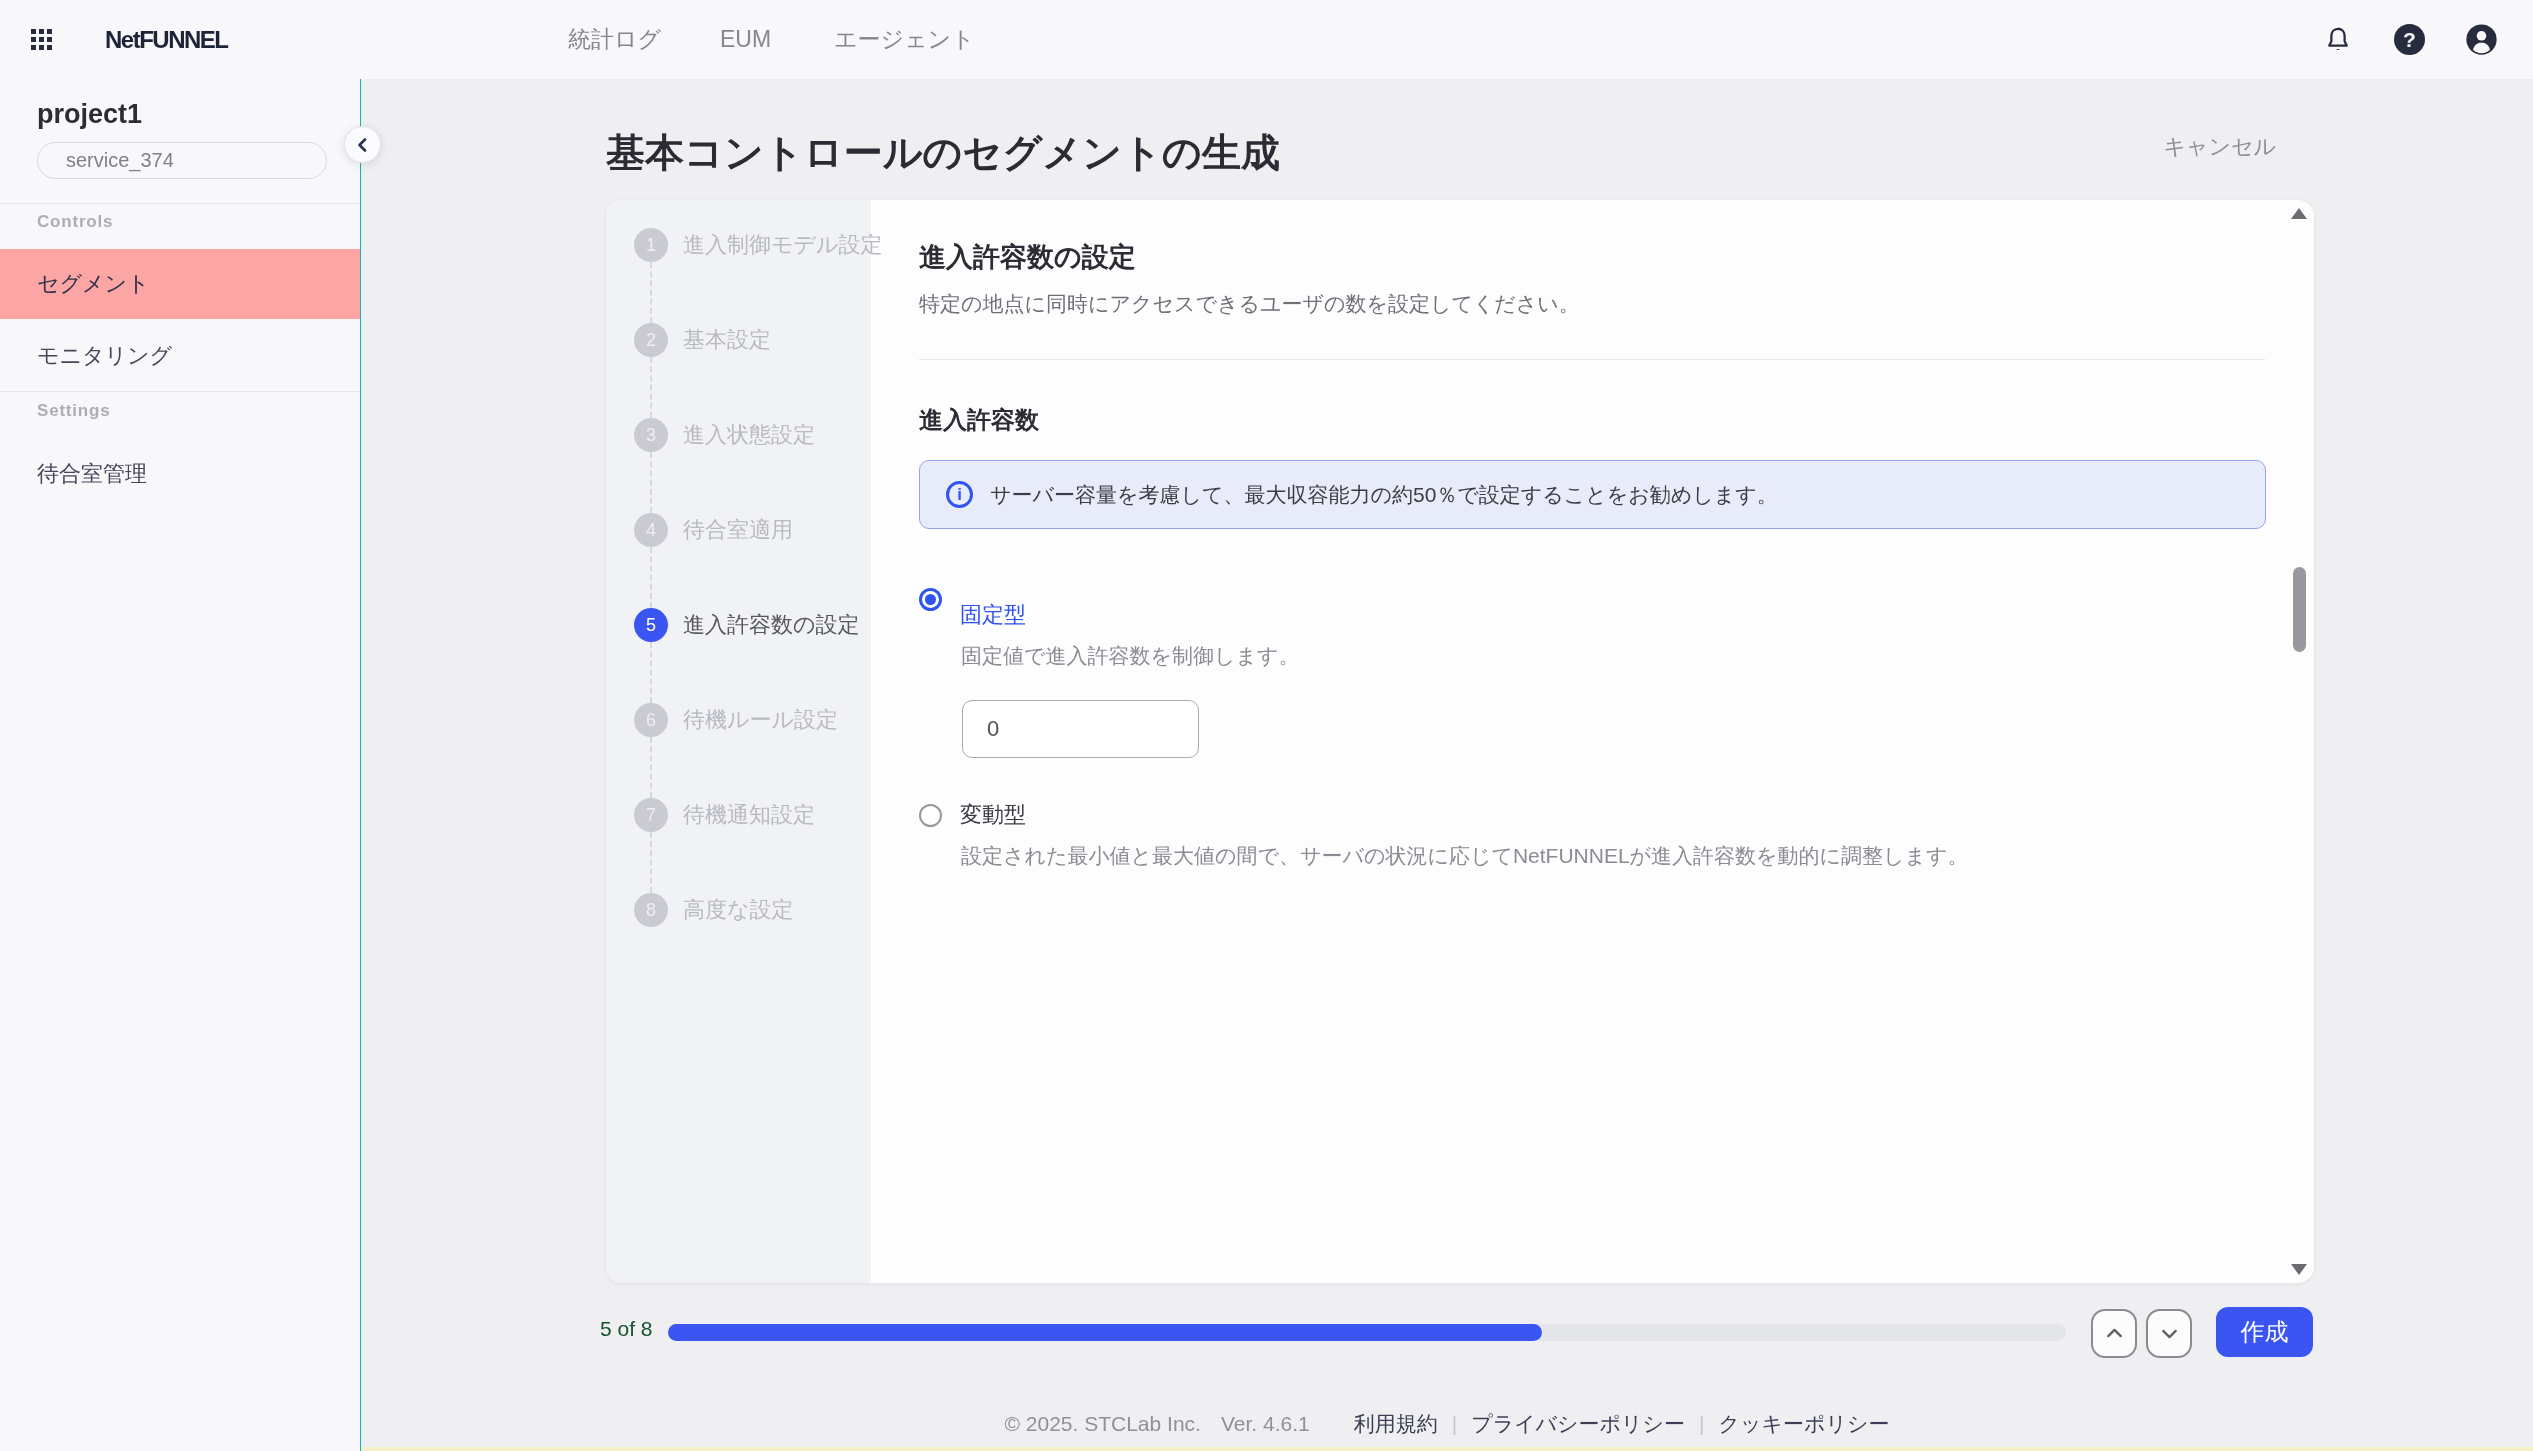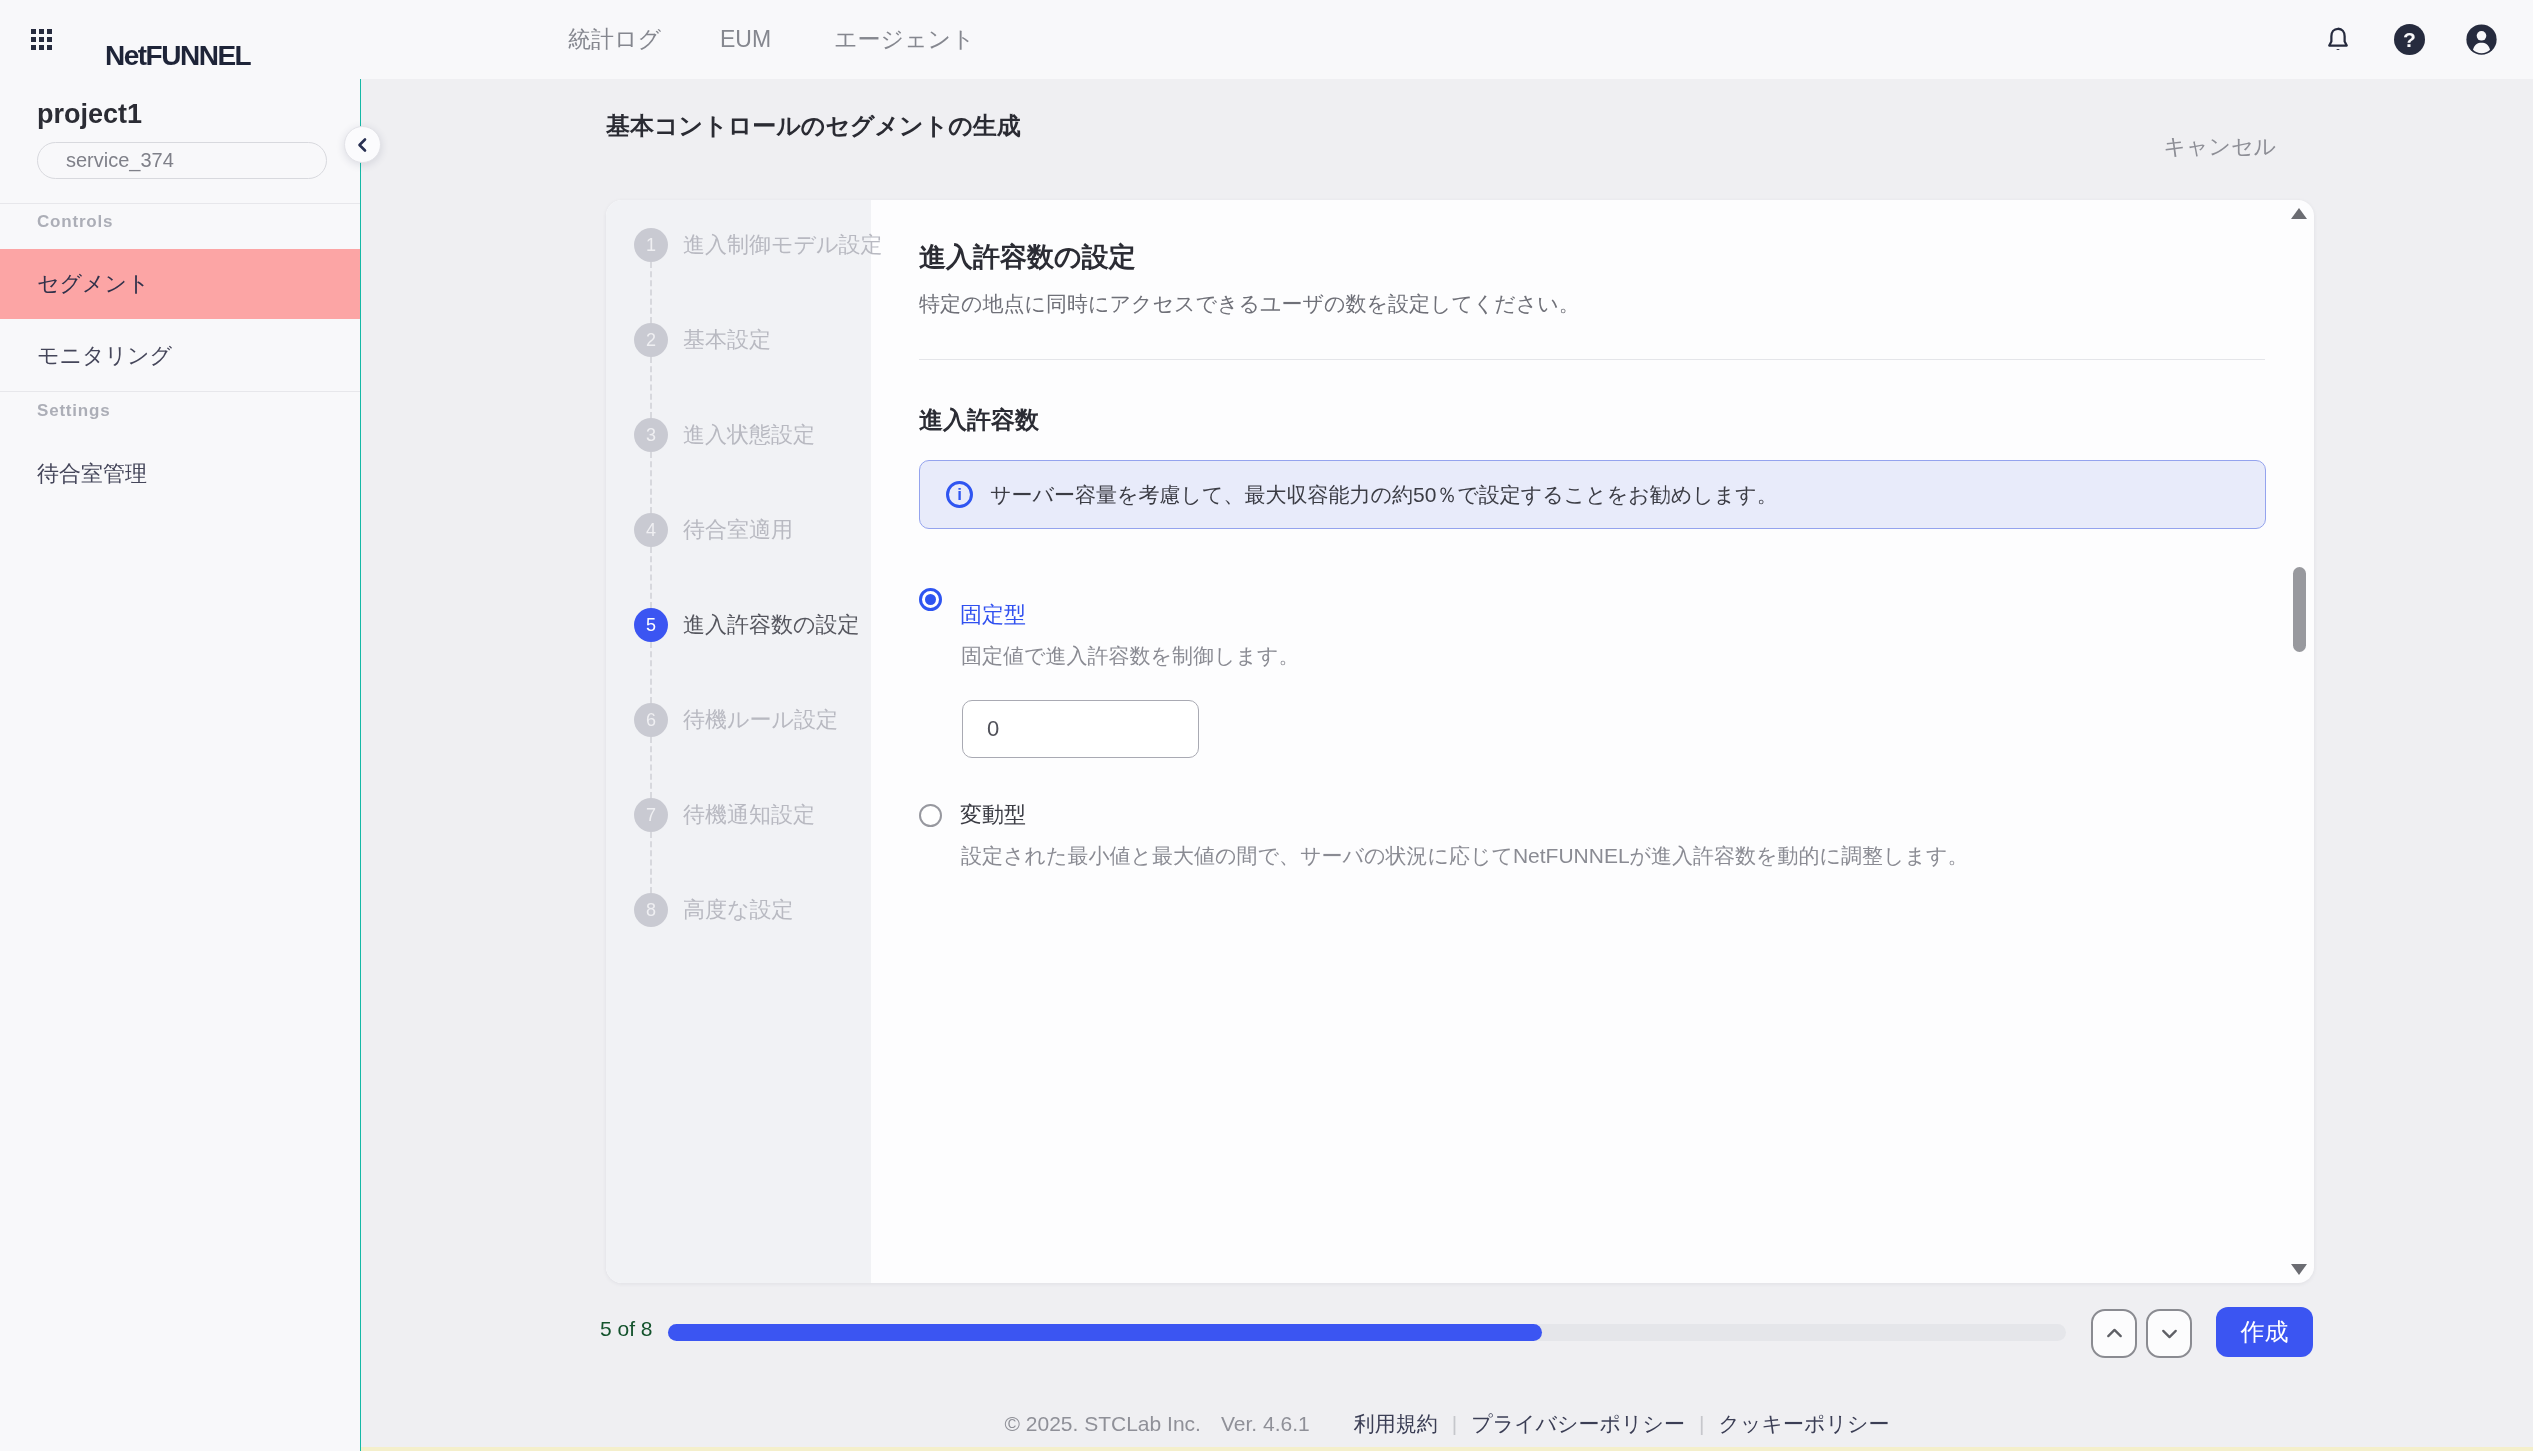--- a/index.html
+++ b/index.html
@@ -5,21 +5,21 @@
   * { margin:0; padding:0; box-sizing:border-box; }
   html,body { width:2533px; height:1451px; }
   body { font-family:"Liberation Sans","DejaVu Sans",sans-serif; background:#EFEFF2; color:#2B2C34; }
   .app { position:relative; width:2533px; height:1451px; overflow:hidden; }
 
   
   .topnav { position:absolute; left:0; top:0; width:2533px; height:79px; background:#F8F8FA; z-index:30; }
   .apps-btn { position:absolute; left:31px; top:29px; width:22px; height:22px; display:grid;
               grid-template-columns:repeat(3,5px); grid-template-rows:repeat(3,5px); gap:3px; cursor:pointer; }
   .apps-btn i { background:#262B3E; }
-  .logo { position:absolute; left:105px; top:16px; height:79px; line-height:79px; font-size:28px; font-weight:800;
+  .logo { position:absolute; left:105px; top:0; height:79px; line-height:79px; font-size:24px; font-weight:800;
           letter-spacing:-1.5px; color:#1E2438; }
   .tab { position:absolute; top:0; height:79px; display:flex; align-items:center; gap:14px;
          font-size:23px; color:#85878F; cursor:pointer; }
   .tab--active { color:#2B3453; font-weight:500; }
   .tab--active .tab-underline { position:absolute; left:0; right:0; bottom:0; height:10px; background:#2B3453; }
   .tab1 { left:307px; width:226px; justify-content:center; }
   .tab2 { left:568px; } .tab3 { left:720px; } .tab4 { left:834px; }
   .nav-ico { position:absolute; top:0; height:79px; display:flex; align-items:center; cursor:pointer; }
   .ico-bell { left:2323px; }
   .ico-help { left:2394px; }
@@ -37,21 +37,21 @@
   .side-divider { position:absolute; left:0; width:100%; border-top:1px solid #E7E7EB; }
   .sec-label { position:absolute; left:37px; font-size:17px; font-weight:700; letter-spacing:0.8px; color:#ACAEB7; }
   .side-item { position:absolute; left:0; width:360px; height:71px; display:flex; align-items:center;
                padding-left:37px; font-size:22px; color:#45465A; cursor:pointer; }
   .side-item--selected { background:#fca5a5; color:#30314A; }
   .collapse-btn { position:absolute; left:344px; top:47px; width:37px; height:37px; border-radius:50%;
                   background:#FBFBFD; border:1px solid #E3E3E8; box-shadow:0 2px 8px rgba(40,48,82,0.14);
                   display:flex; align-items:center; justify-content:center; cursor:pointer; z-index:25; }
 
   
-  .page-title { position:absolute; left:606px; top:110px; font-size:24px; font-weight:700; color:#2A2B33; }
+  .page-title { position:absolute; left:606px; top:126px; font-size:39px; font-weight:700; color:#2A2B33; }
   .cancel-btn { position:absolute; right:257px; top:132px; font-size:22px; color:#8D8E96; cursor:pointer; }
 
   
   .panel { position:absolute; left:606px; top:200px; width:1708px; height:1083px; background:#FDFDFE;
            border-radius:16px; box-shadow:0 1px 4px rgba(30,35,60,0.07); }
   .steps-col { position:absolute; left:0; top:0; bottom:0; width:265px; background:#F1F2F5;
                border-radius:16px 0 0 16px; padding:28px 0 0 28px; }
   .step-row { display:flex; align-items:center; gap:15px; height:34px; cursor:pointer; }
   .step-circle { width:34px; height:34px; border-radius:50%; background:#C9CAD2; color:#EFEFF2;
                  font-size:18px; display:flex; align-items:center; justify-content:center; flex:0 0 34px; }

